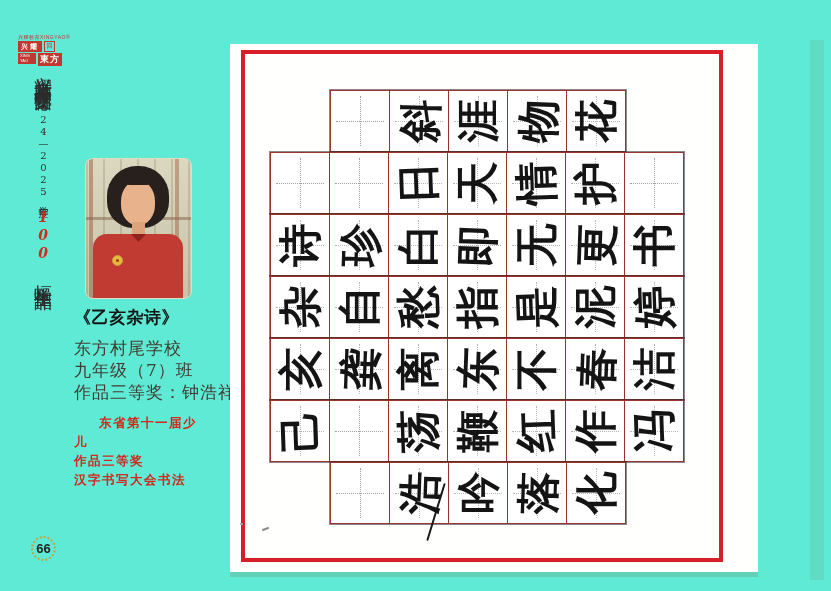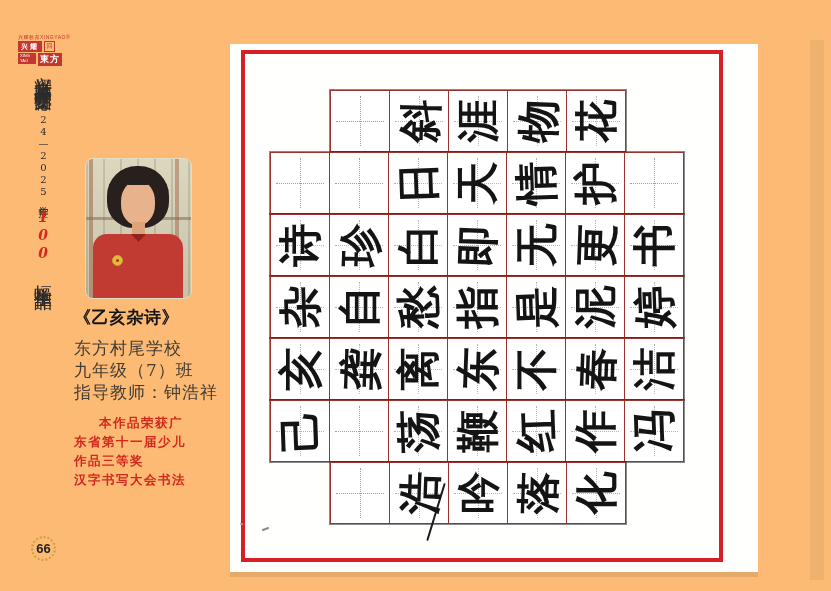--- a/index.html
+++ b/index.html
@@ -1,16 +1,16 @@
 <!DOCTYPE html>
 <html><head>
 <meta charset="utf-8">
 <style>
   html,body{margin:0;padding:0;}
-  .stage{position:relative;width:831px;height:591px;background:#fdba74;overflow:hidden;
+  .stage{position:relative;width:831px;height:591px;background:#5eead4;overflow:hidden;
          font-family:"DejaVu Serif","Liberation Serif",serif;}
   
   .logo{position:absolute;left:18px;top:34px;width:50px;}
   .logo-tagline{font-size:5px;color:#C2372E;letter-spacing:.5px;white-space:nowrap;font-family:"Liberation Sans",sans-serif;}
   .logo-row{display:flex;gap:2px;margin-top:1px;align-items:stretch;}
   .logo-banner{background:#C2372E;color:#fff;font-size:7px;line-height:11px;padding:0 3px;font-weight:bold;letter-spacing:2px;}
   .logo-mark{border:1.5px solid #C2372E;color:#C2372E;font-size:6px;line-height:8px;width:9px;text-align:center;}
   .logo-row2{display:flex;gap:2px;margin-top:1px;align-items:flex-start;}
   .logo-tag{background:#C2372E;color:#fff;font-size:4px;line-height:4.5px;padding:1px 2px;width:14px;font-family:"Liberation Sans",sans-serif;}
   .logo-seal{background:#C2372E;color:#fff;font-size:9px;line-height:13px;padding:0 2px;font-weight:bold;letter-spacing:1px;}
@@ -109,23 +109,22 @@
     <div class="neck"></div>
     <div class="shirt"></div>
     <div class="collar"></div>
     <div class="badge"></div>
   </div>
 
   <div class="info">
     <div class="work-title">《乙亥杂诗》</div>
     <div class="info-line">东方村尾学校</div>
     <div class="info-line">九年级（7）班</div>
-    <div class="info-line">指导教师：钟浩祥</div>
+    <div class="info-line">作品三等奖：钟浩祥</div>
     <div class="award">
-        <div class="award-line">本作品荣获广</div>
         <div class="award-line">东省第十一届少儿</div>
         <div class="award-line">作品三等奖</div>
         <div class="award-line">汉字书写大会书法</div>
       </div>
   </div>
 
   <div class="sheet">
     <div class="frame"></div>
     <div>
         <div class="grid-row" style="top: 46px; left: 100px;">

